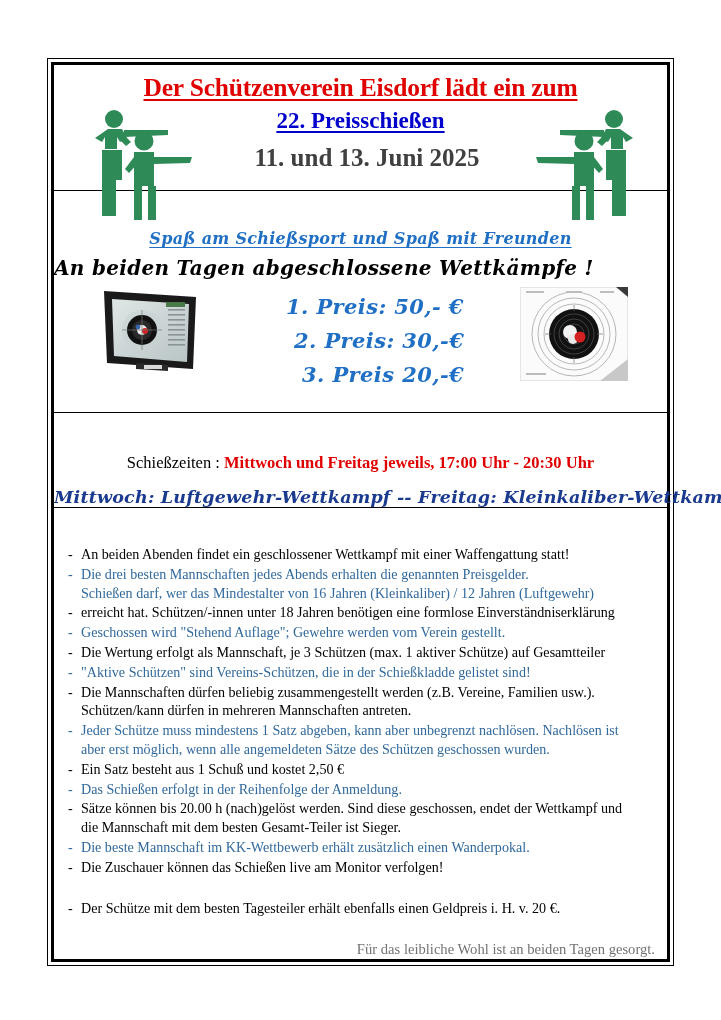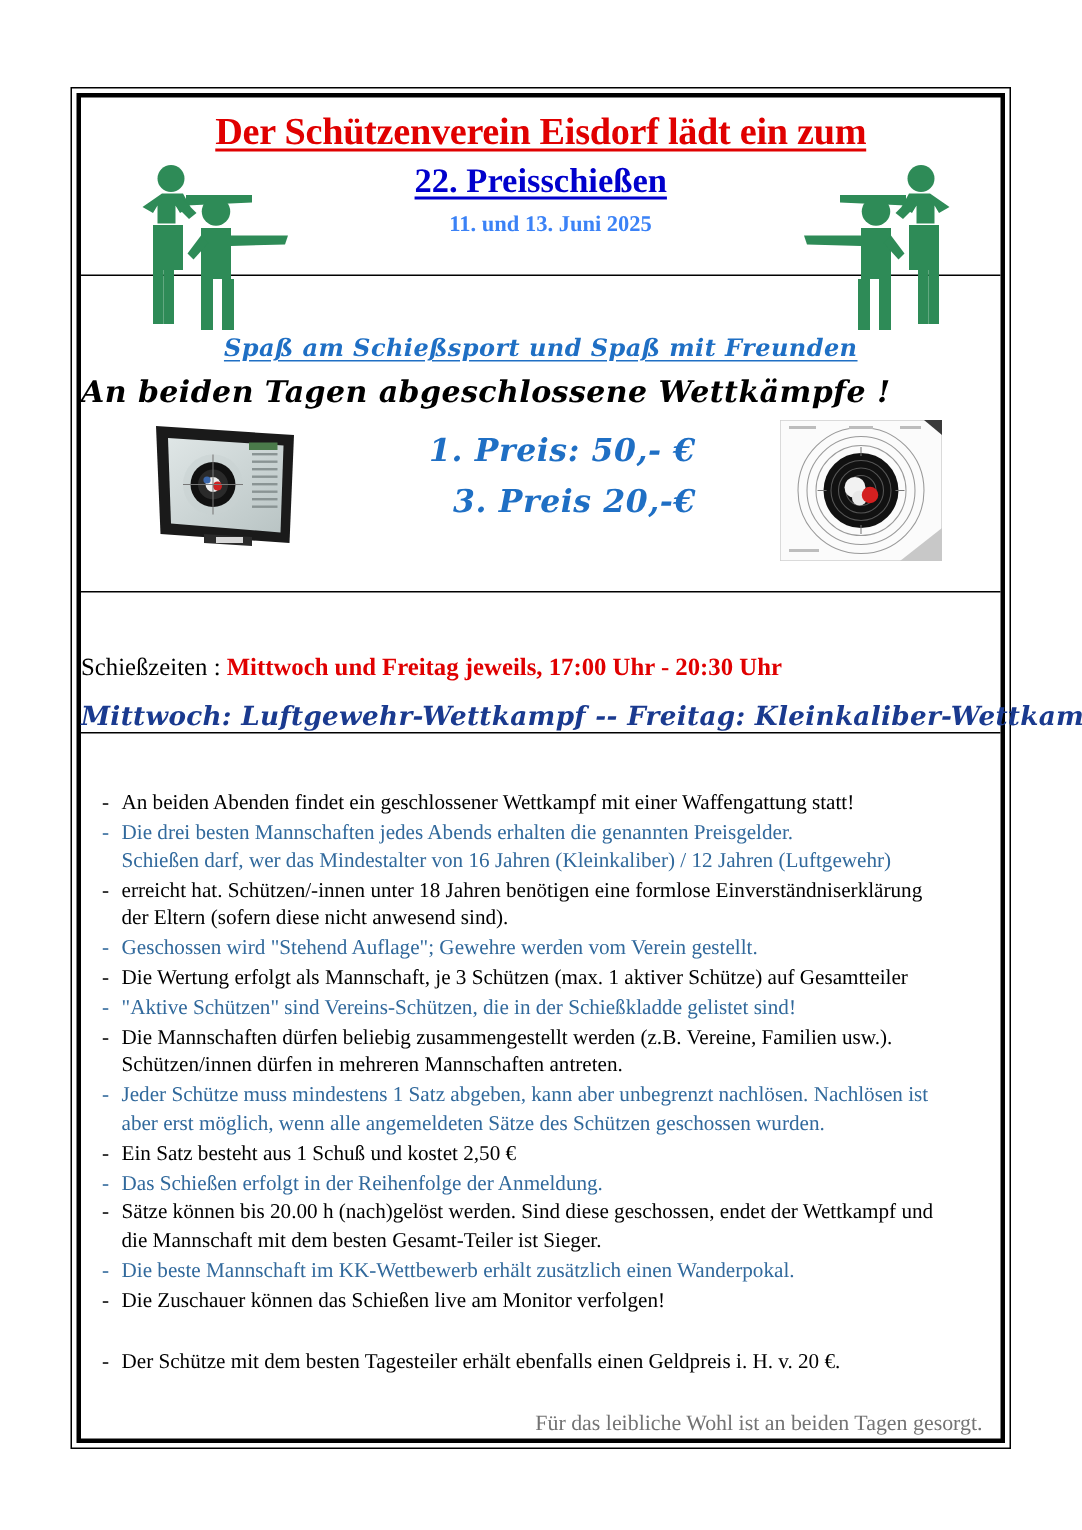--- a/index.html
+++ b/index.html
@@ -72,23 +72,23 @@
     color: #0000CC;
     font-weight: bold;
     font-size: 23px;
     text-decoration: underline;
     text-decoration-color: #0000CC;
     text-underline-offset: 3px;
     line-height: 1.35;
     margin-top: 2px;
   }
   #title-dates {
-    color: #3b82f6;
-    font-weight: bold;
-    font-size: 15px;
+    color: #404040;
+    font-weight: bold;
+    font-size: 25px;
     line-height: 1.4;
     margin-top: 4px;
     margin-left: 13px;
   }
 
   
   .shooters {
     position: absolute;
     top: 40px;
     width: 120px;
@@ -157,21 +157,21 @@
     height: 94px;
   }
   .photo svg { display: block; width: 100%; height: 100%; }
 
   
   #times-band {
     height: 72px;
     padding-top: 9px;
   }
   #times-row {
-    text-align: left;
+    text-align: center;
     font-size: 16.5px;
     line-height: 1.3;
     white-space: nowrap;
   }
   #times-label { color: #000000; }
   #times-value { color: #E00000; font-weight: bold; }
   #disciplines-row {
     text-align: center;
     font-size: 17.5px;
     font-weight: bold;
@@ -271,20 +271,21 @@
       </div>
     </div>
 
     <div class="band band-divider" id="mid-band">
 
       <div class="script" id="mid-line-1">Spaß am Schießsport und Spaß mit Freunden</div>
       <div class="script" id="mid-line-2">An beiden Tagen abgeschlossene Wettkämpfe !</div>
 
       <div id="prize-list" class="script">
         <div class="prize-row r1">1. Preis: 50,- €</div>
+        <div class="prize-row r2">2. Preis: 30,-€</div>
         <div class="prize-row r3">3. Preis 20,-€</div>
       </div>
 
       <div class="photo" id="monitor-photo">
         <svg viewBox="0 0 118 98" xmlns="http://www.w3.org/2000/svg" aria-hidden="true">
           <defs>
             <linearGradient id="scr" x1="0" y1="0" x2="1" y2="1">
               <stop offset="0%" stop-color="#dfe6e6"></stop>
               <stop offset="100%" stop-color="#b9c4c4"></stop>
             </linearGradient>
@@ -364,37 +365,37 @@
           <div class="rule black">
             <span class="rule-bullet">-</span>
             <span class="rule-text"><span class="first">An beiden Abenden findet ein geschlossener Wettkampf mit einer Waffengattung statt!</span></span>
           </div>
           <div class="rule blue">
             <span class="rule-bullet">-</span>
             <span class="rule-text"><span class="first">Die drei besten Mannschaften jedes Abends erhalten die genannten Preisgelder.</span><span class="cont">Schießen darf, wer das Mindestalter von 16 Jahren (Kleinkaliber) / 12 Jahren (Luftgewehr)</span></span>
           </div>
           <div class="rule black">
             <span class="rule-bullet">-</span>
-            <span class="rule-text"><span class="first">erreicht hat. Schützen/-innen unter 18 Jahren benötigen eine formlose Einverständniserklärung</span><span class="cont">der Eltern (sofern diese nicht anwesend sind).</span></span>
+            <span class="rule-text"><span class="first">erreicht hat. Schützen/-innen unter 18 Jahren benötigen eine formlose Einverständniserklärung</span></span>
           </div>
           <div class="rule blue">
             <span class="rule-bullet">-</span>
             <span class="rule-text"><span class="first">Geschossen wird "Stehend Auflage"; Gewehre werden vom Verein gestellt.</span></span>
           </div>
           <div class="rule black">
             <span class="rule-bullet">-</span>
             <span class="rule-text"><span class="first">Die Wertung erfolgt als Mannschaft, je 3 Schützen (max. 1 aktiver Schütze) auf Gesamtteiler</span></span>
           </div>
           <div class="rule blue">
             <span class="rule-bullet">-</span>
             <span class="rule-text"><span class="first">"Aktive Schützen" sind Vereins-Schützen, die in der Schießkladde gelistet sind!</span></span>
           </div>
           <div class="rule black">
             <span class="rule-bullet">-</span>
-            <span class="rule-text"><span class="first">Die Mannschaften dürfen beliebig zusammengestellt werden (z.B. Vereine, Familien usw.).</span><span class="cont">Schützen/innen dürfen in mehreren Mannschaften antreten.</span></span>
+            <span class="rule-text"><span class="first">Die Mannschaften dürfen beliebig zusammengestellt werden (z.B. Vereine, Familien usw.).</span><span class="cont">Schützen/kann dürfen in mehreren Mannschaften antreten.</span></span>
           </div>
           <div class="rule blue">
             <span class="rule-bullet">-</span>
             <span class="rule-text"><span class="first">Jeder Schütze muss mindestens 1 Satz abgeben, kann aber unbegrenzt nachlösen. Nachlösen ist</span><span class="cont">aber erst möglich, wenn alle angemeldeten Sätze des Schützen geschossen wurden.</span></span>
           </div>
           <div class="rule black">
             <span class="rule-bullet">-</span>
             <span class="rule-text"><span class="first">Ein Satz besteht aus 1 Schuß und kostet 2,50 €</span></span>
           </div>
           <div class="rule blue">

